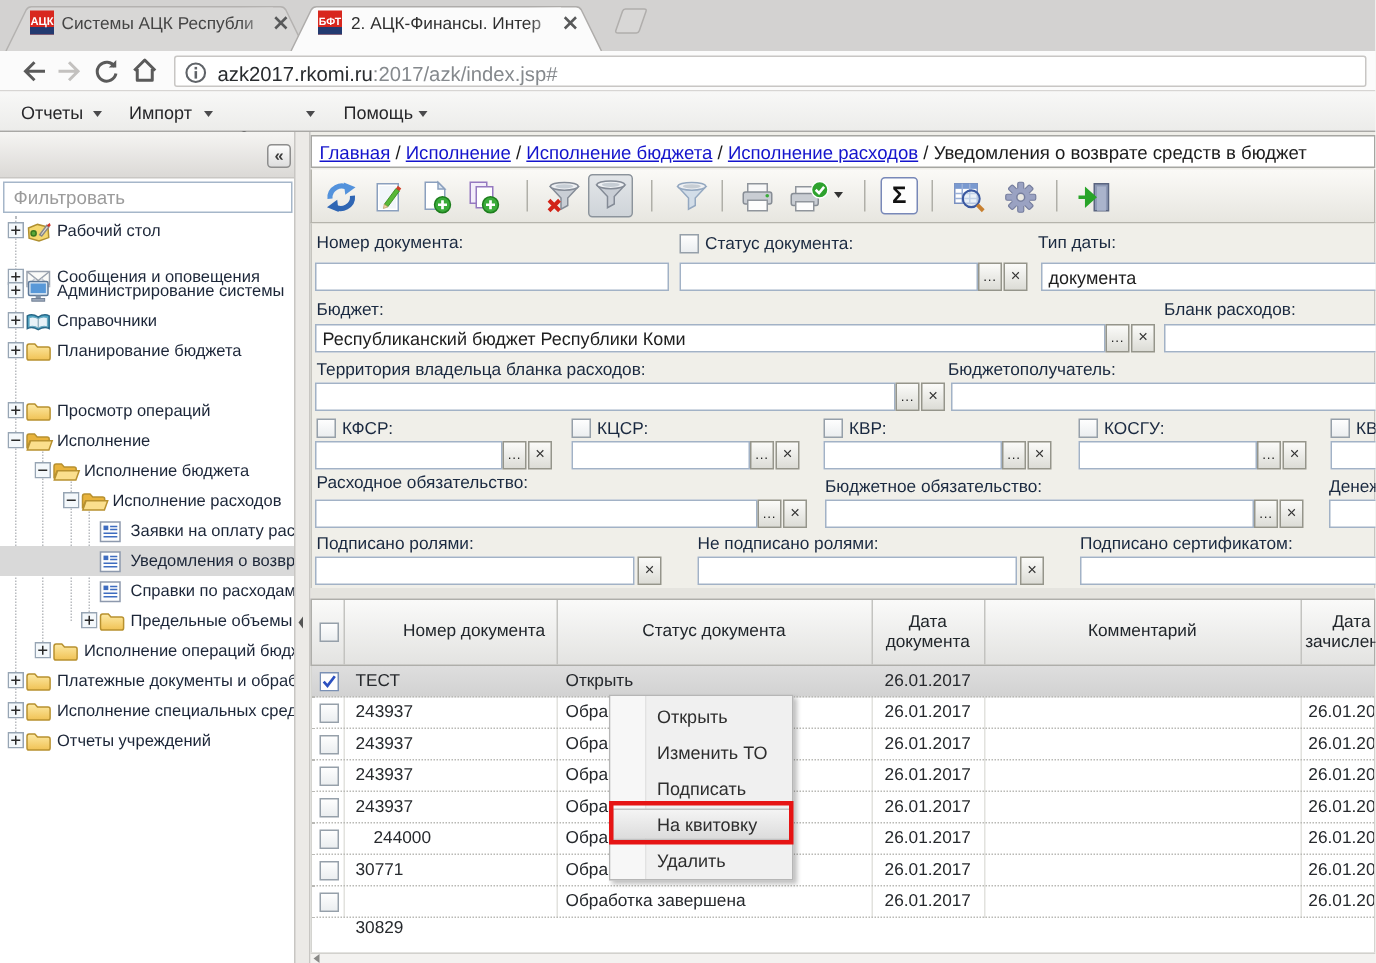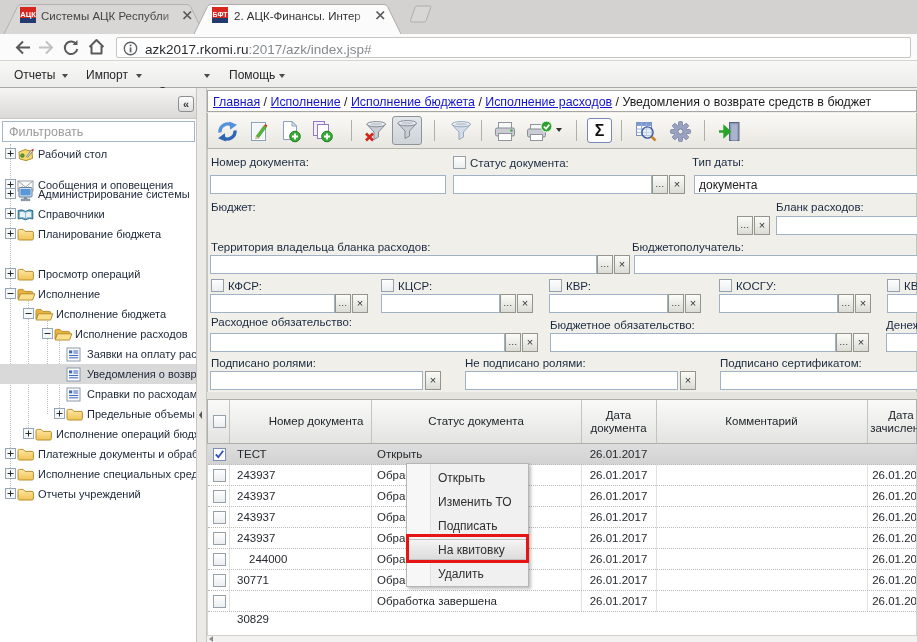--- a/index.html
+++ b/index.html
@@ -433,20 +433,23 @@
 <div class="lbl" style="left:692px;top:156px">Тип даты:</div>
 <div class="inp" style="left:210px;top:175px;width:236px"></div>
 <div class="inp" style="left:453px;top:175px;width:199px"></div>
 <div class="b3" style="left:652px;top:175px">...</div>
 <div class="bx" style="left:669px;top:175px">×</div>
 <div class="inp" style="left:694px;top:175px;width:230px">
       <span style="position:absolute;left:4px;top:2px;font-size:12px;color:#1e1e1e">документа</span>
     </div>
 <div class="lbl" style="left:211px;top:201px">Бюджет:</div>
 <div class="lbl" style="left:776px;top:201px">Бланк расходов:</div>
+<div class="inp" style="left:210px;top:216px;width:527px">
+      <span style="position:absolute;left:4px;top:2px;font-size:12px;color:#1e1e1e">Республиканский бюджет Республики Коми</span>
+    </div>
 <div class="b3" style="left:737px;top:216px">...</div>
 <div class="bx" style="left:754px;top:216px">×</div>
 <div class="inp" style="left:776px;top:216px;width:148px"></div>
 <div class="lbl" style="left:211px;top:241px">Территория владельца бланка расходов:</div>
 <div class="lbl" style="left:632px;top:241px">Бюджетополучатель:</div>
 <div class="inp" style="left:210px;top:255px;width:387px"></div>
 <div class="b3" style="left:597px;top:255px">...</div>
 <div class="bx" style="left:614px;top:255px">×</div>
 <div class="inp" style="left:634px;top:255px;width:290px"></div>
 <div class="cb" style="left:211px;top:279px"></div>

